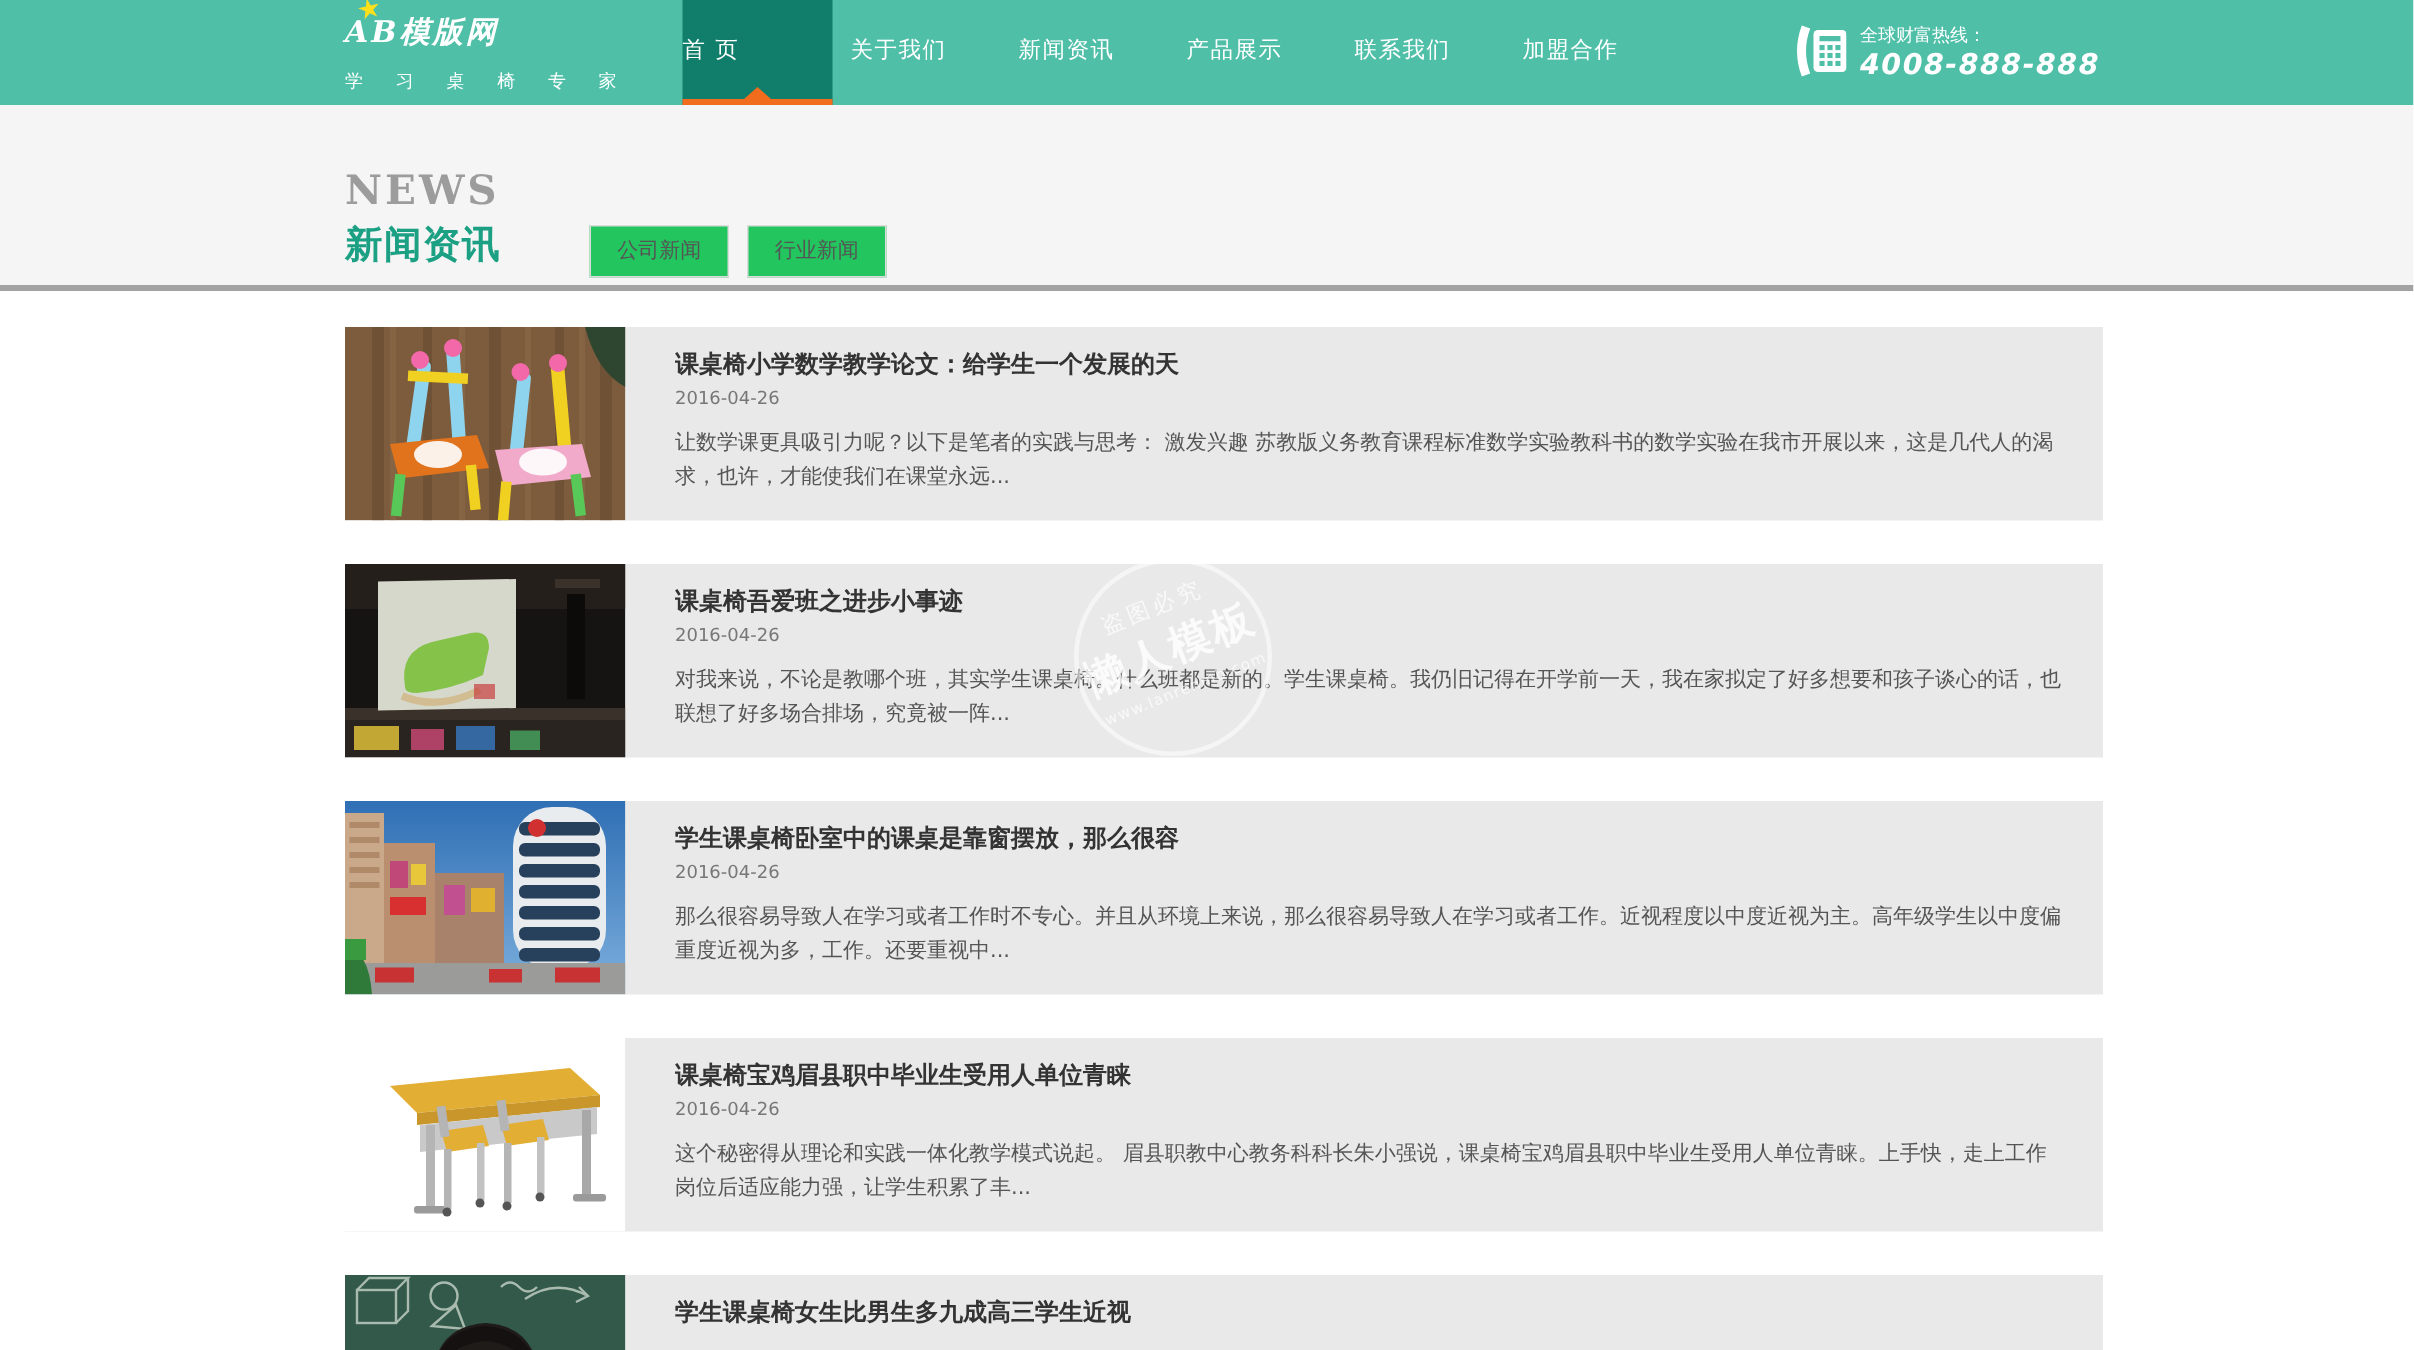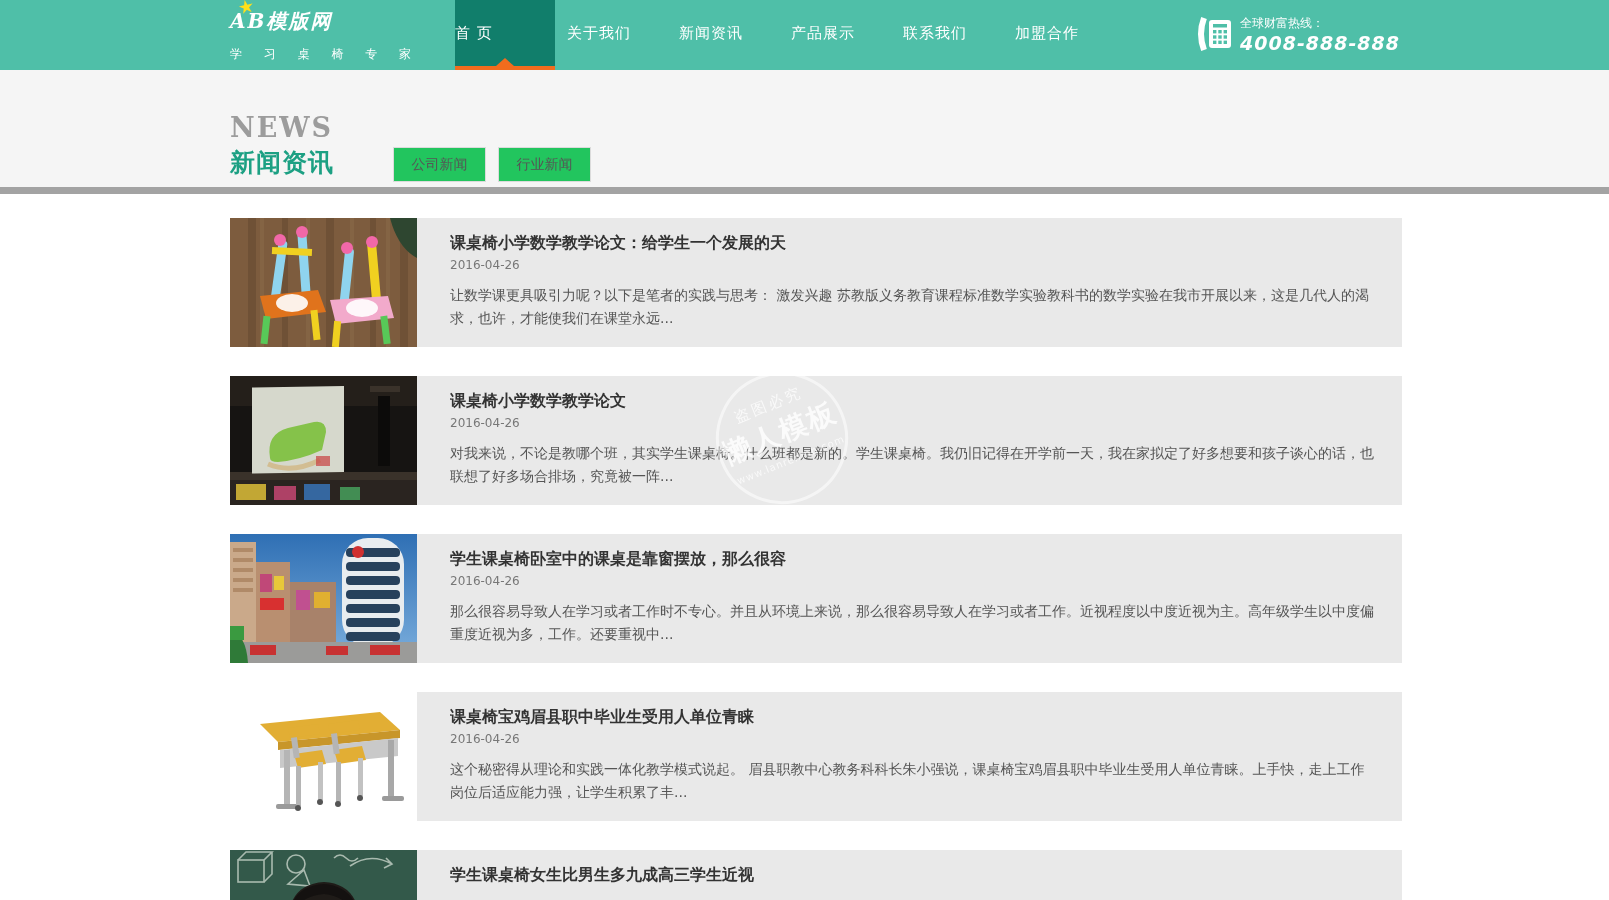--- a/index.html
+++ b/index.html
@@ -29,21 +29,21 @@
 
   .hotline { position:absolute; right:209px; top:14px; display:flex; align-items:flex-end;
     color:#fff; }
   .hotline-icon { width:34px; height:40px; margin-right:9px; }
   .hotline-label { font-size:12px; line-height:17px; }
   .hotline-number { font-size:19px; font-weight:bold; font-style:italic; line-height:22px;
     letter-spacing:1px; }
 
   
   .news-header { position:relative; width:100%; height:124px; background:#F5F5F5;
-    border-bottom:7px solid #a3a3a3; }
+    border-bottom:4px solid #a3a3a3; }
   .news-kicker { position:absolute; left:230px; top:42px; color:#9C9C9C; font-size:27px;
     font-weight:bold; letter-spacing:2px; font-family:"DejaVu Serif","Liberation Serif",serif; }
   .news-title { position:absolute; left:230px; top:76px; color:#1CA083; font-size:25px;
     font-weight:bold; letter-spacing:1px; }
   .news-tabs { position:absolute; left:393px; bottom:5px; display:flex; }
   .news-tab { width:93px; height:35px; margin-right:12px; border:1px solid #DBDBDB;
     background:#22c55e; color:#555; font-size:14px; line-height:33px; text-align:center;
     cursor:pointer; }
 
   
@@ -206,21 +206,21 @@
         <g>
           <rect x="0" y="104" width="187" height="25" fill="#2a2420"></rect>
           <rect x="6" y="108" width="30" height="16" fill="#e8c83a" opacity="0.8"></rect>
           <rect x="44" y="110" width="22" height="14" fill="#d04878" opacity="0.8"></rect>
           <rect x="74" y="108" width="26" height="16" fill="#3878c0" opacity="0.8"></rect>
           <rect x="110" y="111" width="20" height="13" fill="#48a860" opacity="0.8"></rect>
         </g>
       </svg>
     </div>
     <div class="news-body">
-      <div class="news-item-title">课桌椅小学数学教学论文</div>
+      <div class="news-item-title">课桌椅吾爱班之进步小事迹</div>
       <div class="news-item-date">2016-04-26</div>
       <div class="news-item-excerpt">对我来说，不论是教哪个班，其实学生课桌椅。什么班都是新的。学生课桌椅。我仍旧记得在开学前一天，我在家拟定了好多想要和孩子谈心的话，也联想了好多场合排场，究竟被一阵...</div>
     </div>
   </div>
 
   <div class="news-item">
     <div class="news-thumb">
       <svg viewBox="0 0 187 129" preserveAspectRatio="none">
         <defs>
           <linearGradient id="sky3" x1="0" y1="0" x2="0" y2="1">

